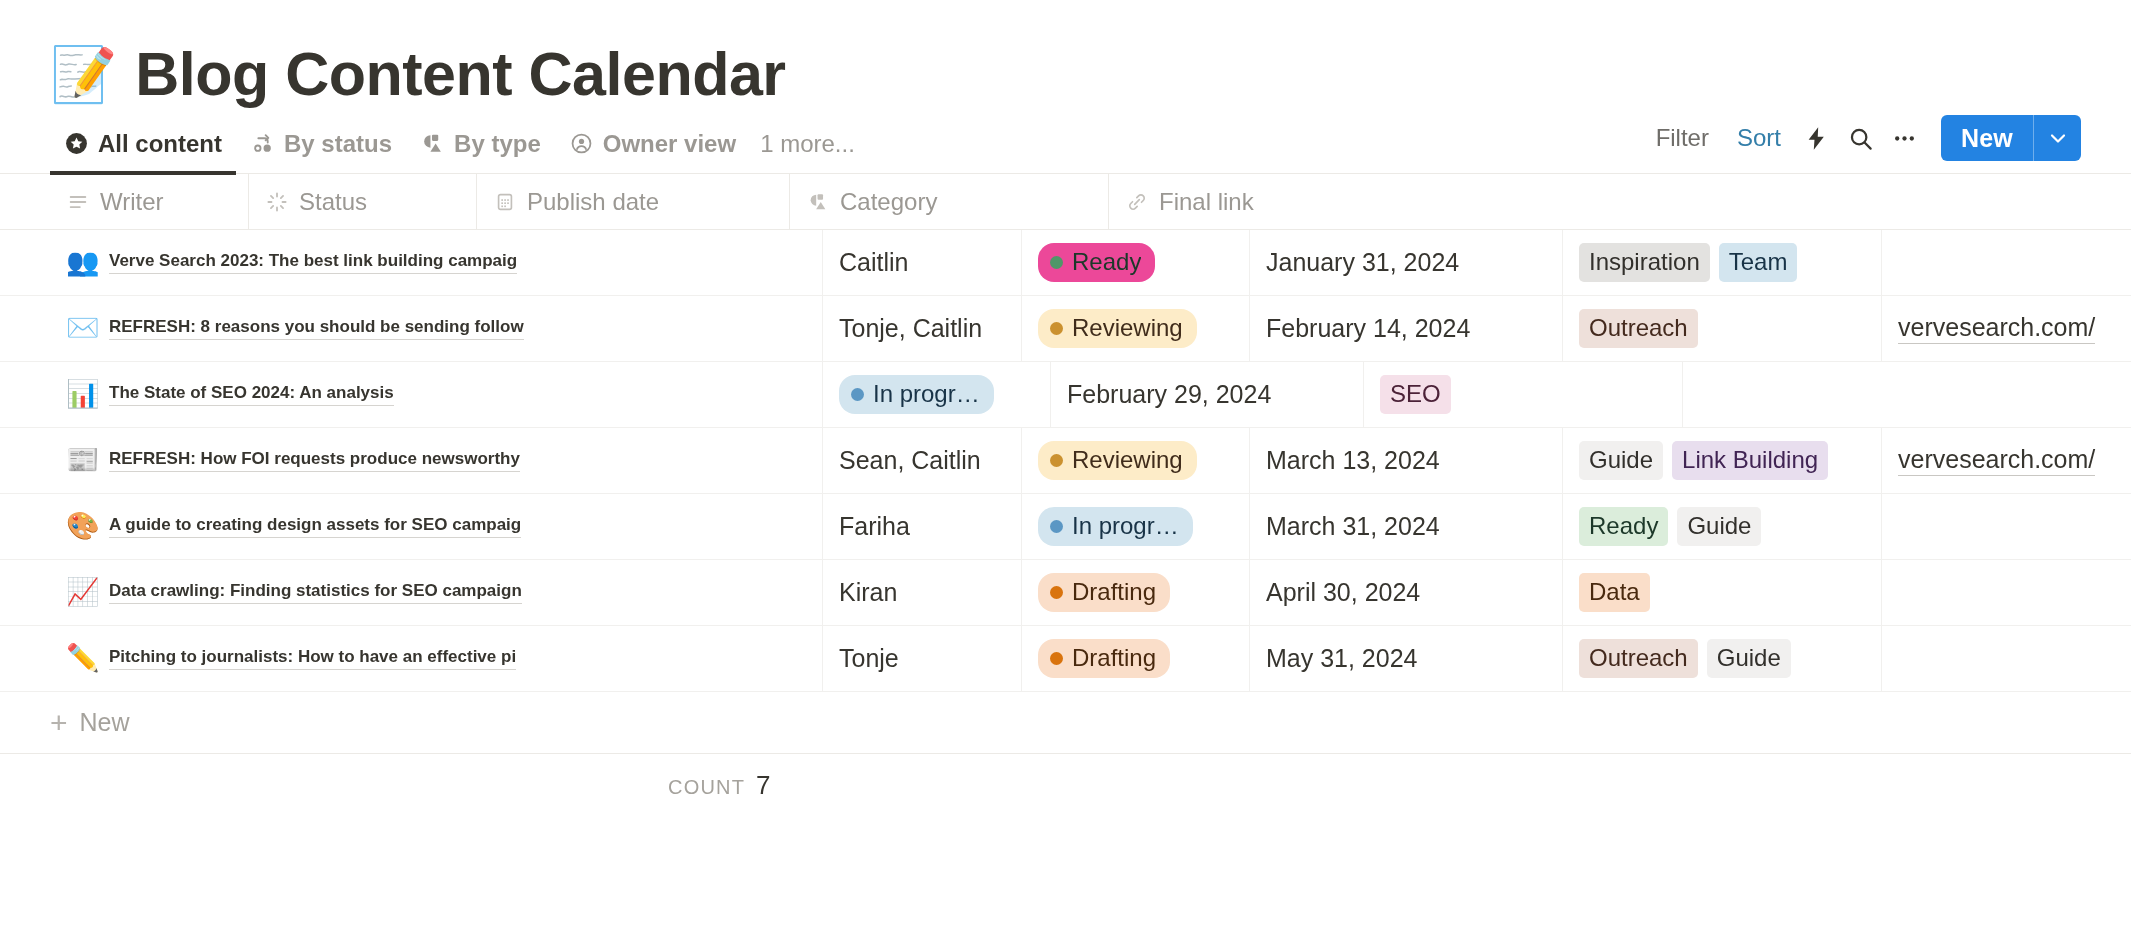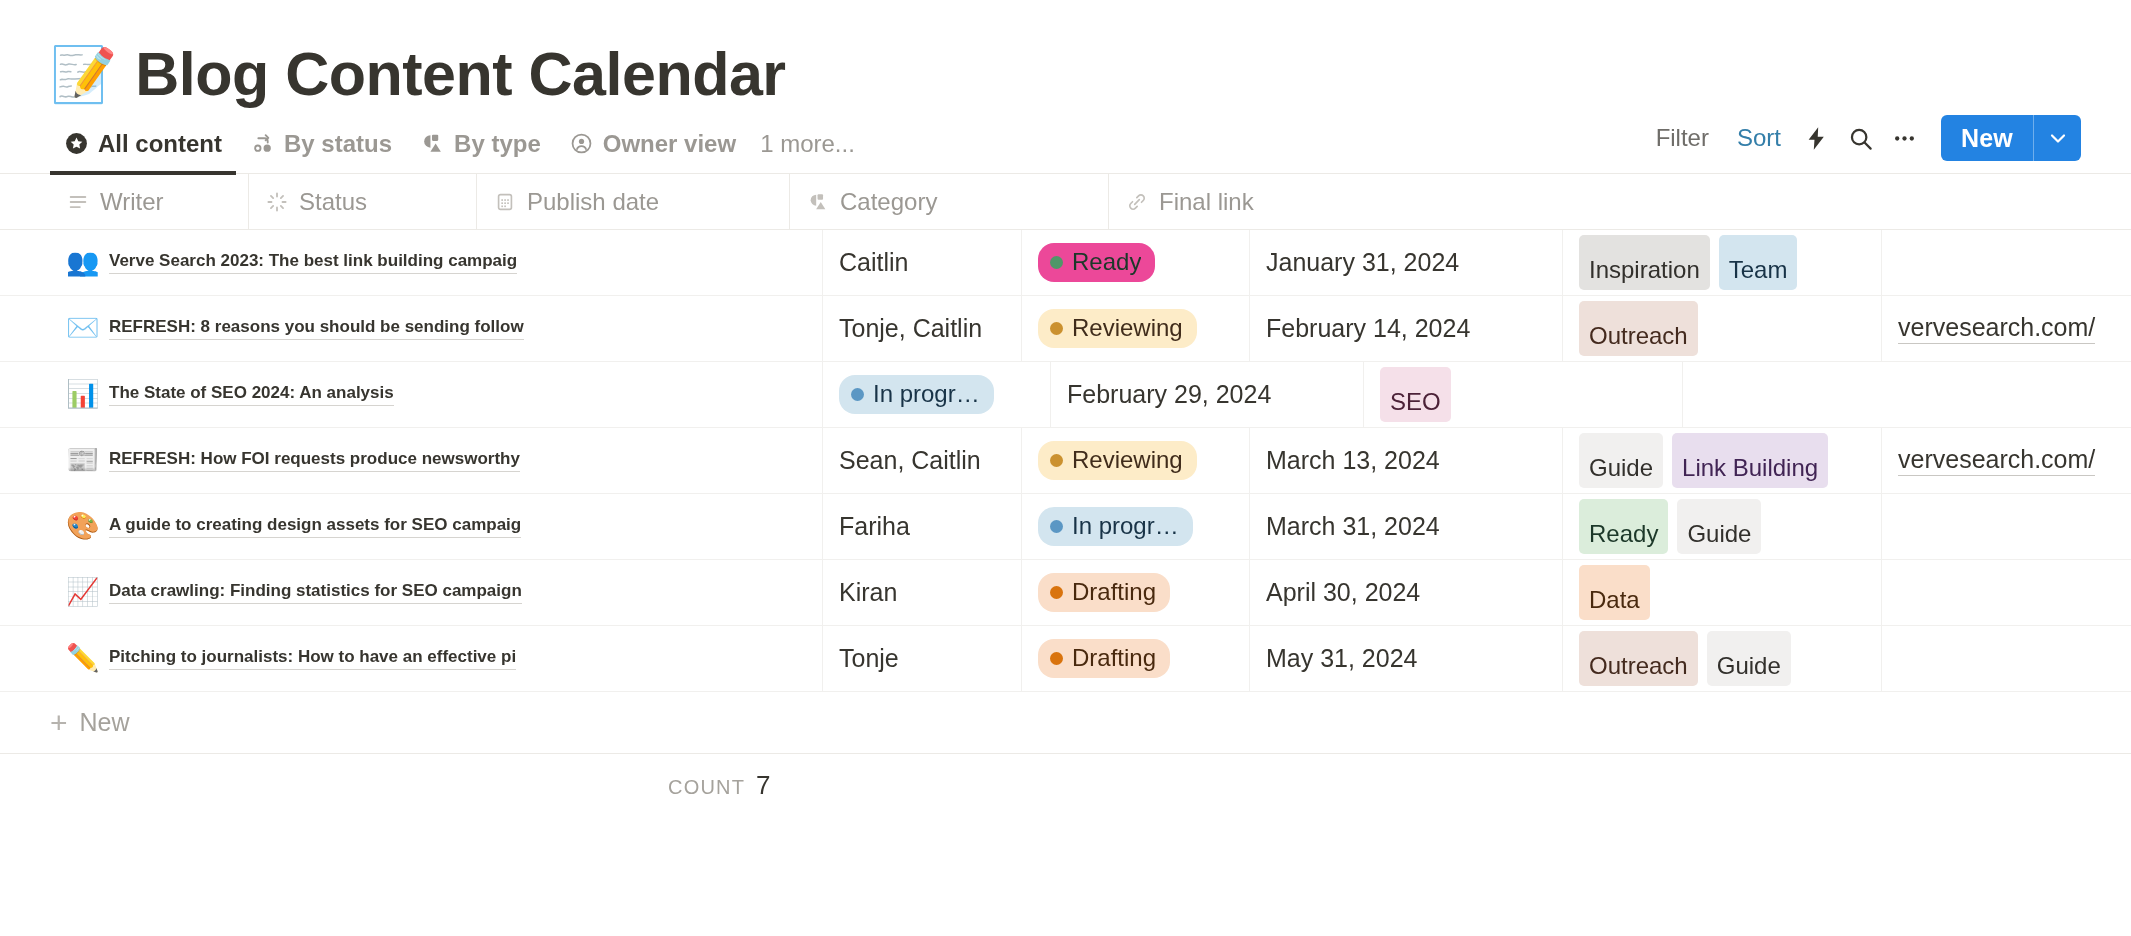--- a/index.html
+++ b/index.html
@@ -114,21 +114,21 @@
   .chip {
     display:inline-flex; align-items:center; gap:9px;
     border-radius: 16px; padding: 4px 14px 5px 12px;
     font-size: 24px; line-height: 1.25; max-width: 100%;
   }
   .chip .dot { width: 13px; height: 13px; border-radius: 50%; flex:0 0 13px; }
   .chip .ctxt { overflow:hidden; text-overflow: clip; white-space:nowrap; }
 
   .tags { display:flex; align-items:center; gap: 9px; min-width:0; }
   .tag {
-    display:inline-block; border-radius: 5px; padding: 20px 10px 5px 10px;
+    display:inline-block; border-radius: 5px; padding: 4px 10px 5px 10px;
     font-size: 24px; line-height:1.25; white-space: nowrap;
   }
 
   .newrow {
     display:flex; align-items:center; gap: 12px; height: 62px;
     padding-left: 50px; border-bottom: 1.5px solid #eceae6;
     color:#a5a29c; font-size: 25px; cursor:pointer;
   }
   .newrow .plus { font-size: 30px; line-height:1; color:#b6b3ae; font-weight:300; }
 

